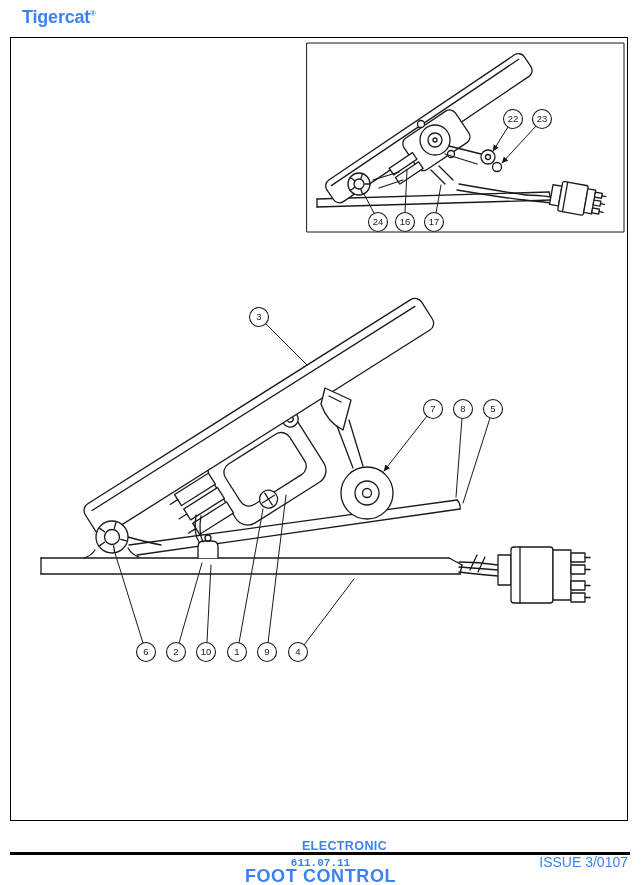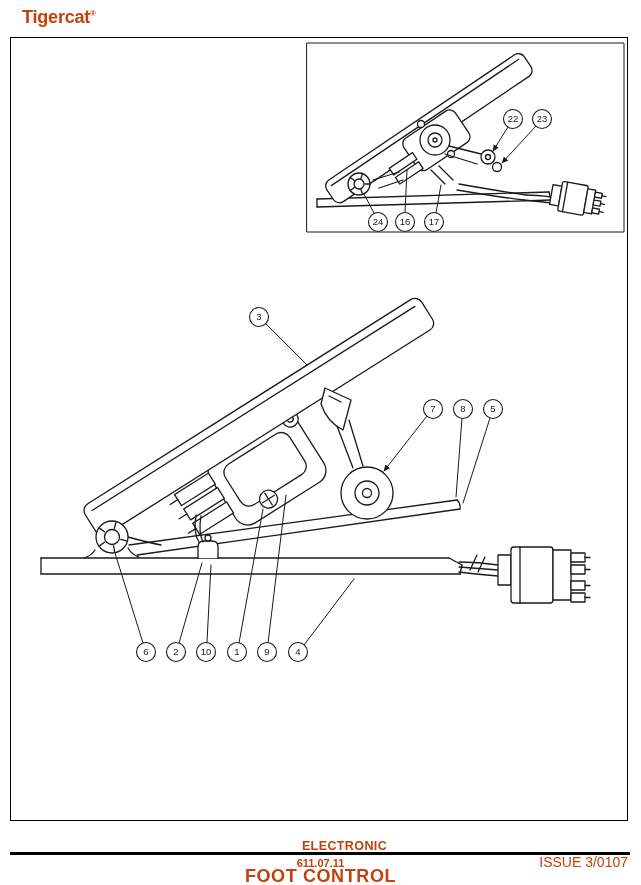--- a/index.html
+++ b/index.html
@@ -1,27 +1,27 @@
 <!DOCTYPE html>
 <html><head>
 <meta charset="utf-8">
 <style>
   html,body{margin:0;padding:0;background:#fff;}
   .page{position:relative;width:641px;height:885px;background:#fff;overflow:hidden;
-        font-family:"Liberation Sans",sans-serif;color:#c2410c;}
+        font-family:"Liberation Sans",sans-serif;color:#3b82f6;}
   .brand{position:absolute;left:22px;top:7px;font-size:18px;font-weight:700;letter-spacing:-0.2px;}
   .brand .reg{font-size:8px;position:relative;top:-7px;font-weight:700;}
   .main-frame{position:absolute;left:10px;top:37px;width:618px;height:784px;
               border:1px solid #000;box-sizing:border-box;background:#fff;}
   .main-frame svg{display:block;}
   .ft{position:absolute;left:0;width:641px;text-align:center;}
   .footer-title{top:866px;font-size:18px;font-weight:700;letter-spacing:0.6px;}
   .footer-subtitle{top:839px;font-size:12.5px;font-weight:700;letter-spacing:0.4px;margin-left:24px;}
   .footer-rule{position:absolute;left:10px;top:852px;width:620px;height:3px;background:#000;}
-  .footer-section{top:857px;font-size:11px;font-weight:700;}
+  .footer-section{top:857px;font-size:11px;font-weight:700;font-family:Liberation Mono, monospace;}
   .issue{position:absolute;right:13px;top:854px;font-size:14px;}
   
   .ink{stroke:#1a1a1a;stroke-width:1.3;fill:none;stroke-linecap:round;stroke-linejoin:round;}
   .thin{stroke-width:1;}
   .callout circle{fill:#fff;stroke:#1a1a1a;stroke-width:1.1;}
   .callout text{stroke:none;fill:#1a1a1a;font-family:"Liberation Sans",sans-serif;
                 font-size:9.5px;text-anchor:middle;}
 </style>
 </head>
 <body>

